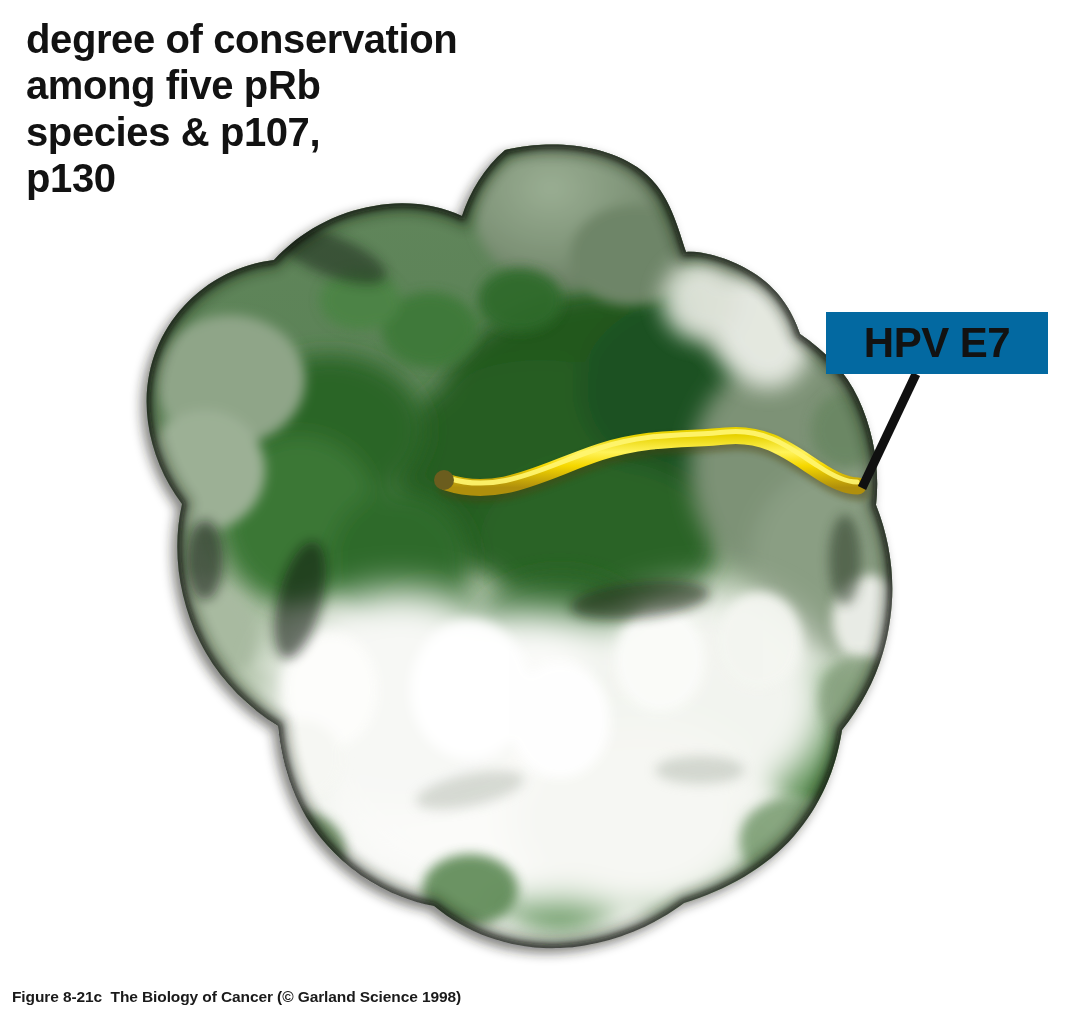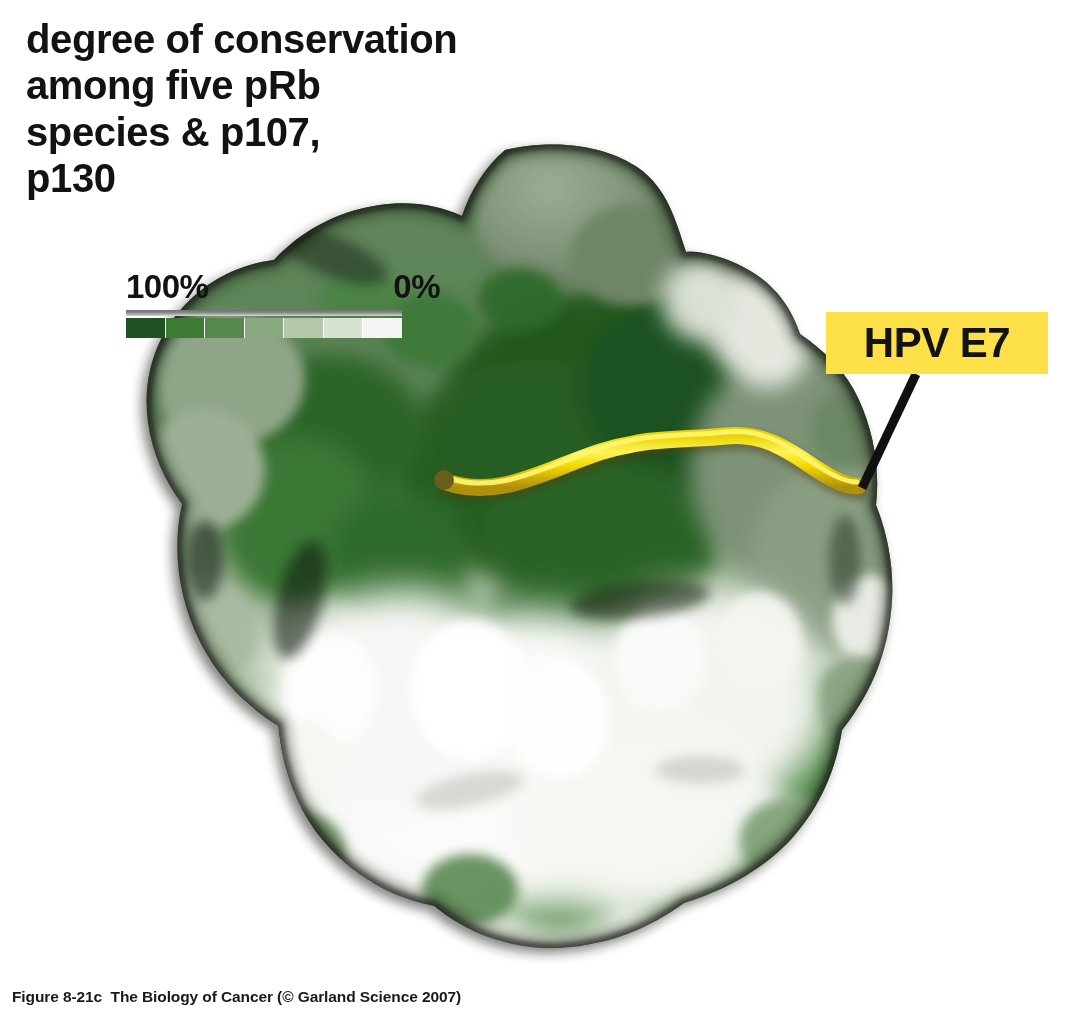--- a/index.html
+++ b/index.html
@@ -354,36 +354,20 @@
     </g>
 
     <line x1="862" y1="488" x2="916" y2="374" stroke="#101010" stroke-width="9" stroke-linecap="butt"></line>
   </svg>
 
   <div id="legend-title">degree of conservation
 among five pRb
 species &amp; p107,
 p130</div>
 
-  <div id="conservation-scale">
-    <div id="scale-labels">
-      <span id="scale-label-high">100%</span>
-      <span id="scale-label-low">0%</span>
-    </div>
-    <div id="scale-topbar"></div>
-    <div id="scale-swatches">
-        <div class="swatch" title="100%" style="background: rgb(31, 81, 34);"></div>
-        <div class="swatch" title="83%" style="background: rgb(61, 122, 53);"></div>
-        <div class="swatch" title="67%" style="background: rgb(85, 137, 76);"></div>
-        <div class="swatch" title="50%" style="background: rgb(137, 169, 129);"></div>
-        <div class="swatch" title="33%" style="background: rgb(179, 199, 171);"></div>
-        <div class="swatch" title="17%" style="background: rgb(215, 226, 209);"></div>
-        <div class="swatch" title="0%" style="background: rgb(244, 245, 242);"></div>
-      </div>
-  </div>
-
-  <div id="hpv-label-box" style="background: #fde047;">
+
+  <div id="hpv-label-box" style="background: #0369a1;">
     <span id="hpv-label-text" style="color: rgb(18, 18, 18);">HPV E7</span>
   </div>
 
-  <div id="figure-caption">Figure 8-21c  The Biology of Cancer (© Garland Science 2007)</div>
+  <div id="figure-caption">Figure 8-21c  The Biology of Cancer (© Garland Science 1998)</div>
 
 </div>
 
 </body></html>

